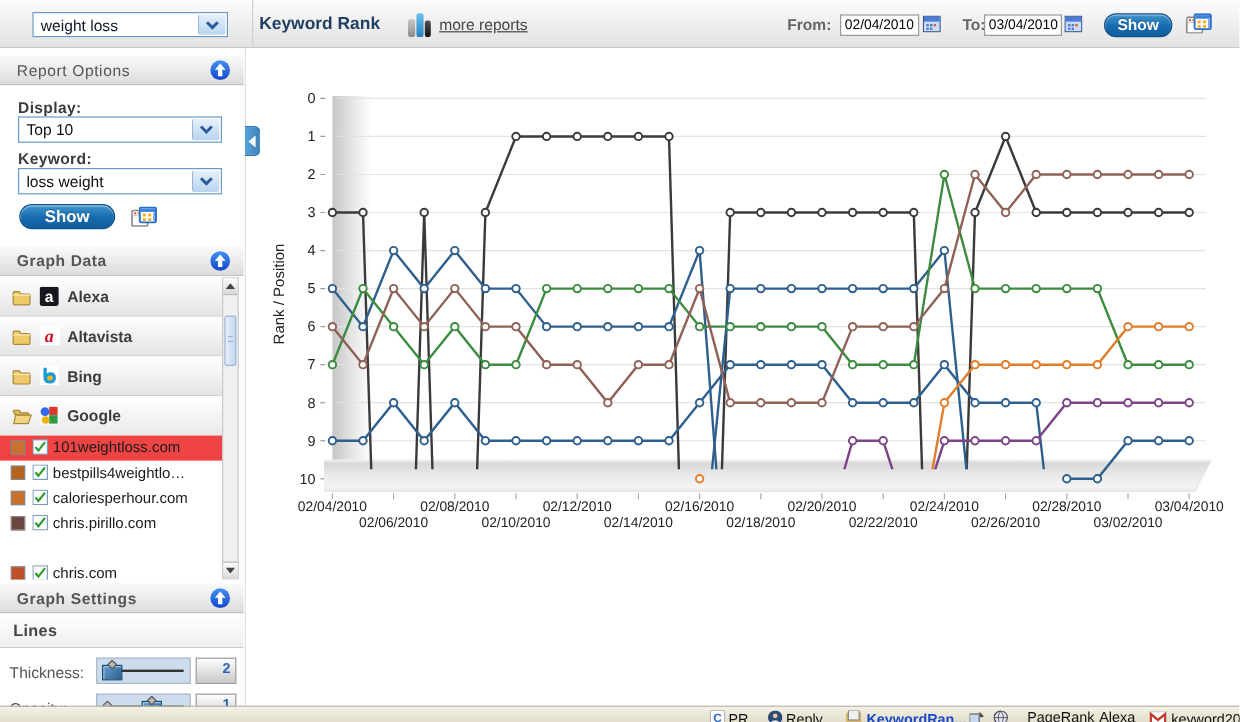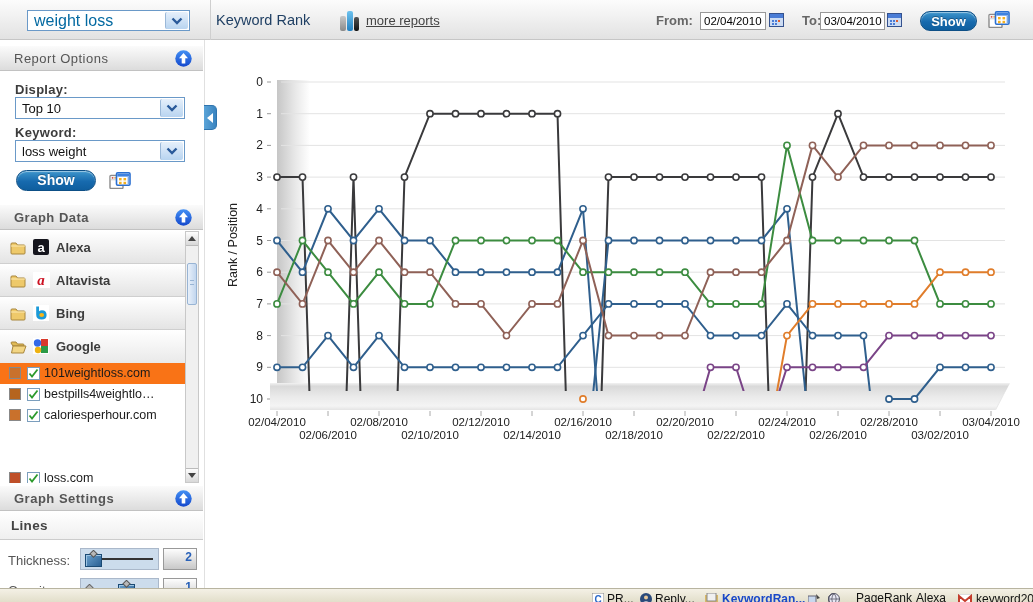--- a/index.html
+++ b/index.html
@@ -4,29 +4,29 @@
 *{margin:0;padding:0}
 html,body{width:1033px;height:602px;overflow:hidden;font-family:"Liberation Sans",sans-serif;background:#fff;position:relative}
 .abs{position:absolute}
 </style></head>
 <body>
 
 <div class="abs" style="left:0;top:0;width:1033px;height:40px;background:linear-gradient(#fcfcfc,#e2e2e2);border-bottom:1px solid #c6c6c6;box-sizing:border-box">
   <div class="abs" style="left:210px;top:0;width:1px;height:40px;background:#cfcfcf"></div>
   <div class="abs" style="left:27px;top:10px">
       <div style="width:163px;height:21px;background:#fff;border:1px solid #6a99c8;position:relative;box-sizing:border-box">
-        <span style="position:absolute;left:6px;top:50%;transform:translateY(-50%);font-size:16px;color:#0369a1">weight loss</span>
+        <span style="position:absolute;left:6px;top:50%;transform:translateY(-50%);font-size:13px;color:#0f172a">weight loss</span>
         <div style="position:absolute;right:1px;top:1px;bottom:1px;width:22px;background:linear-gradient(#e6f0fb,#b8d4f0);border-left:1px solid #9ab8d8;border-radius:2px">
           <svg width="12" height="8" viewBox="0 0 12 8" style="position:absolute;left:5px;top:50%;margin-top:-4px">
             <path d="M1.5 1.5 L6 6 L10.5 1.5" fill="none" stroke="#2a5a9a" stroke-width="2.4"></path>
           </svg>
         </div>
       </div>
     </div>
-  <span class="abs" style="left:216px;top:12px;font-size:14.5px;font-weight:normal;color:#1f3f63">Keyword Rank</span>
+  <span class="abs" style="left:216px;top:12px;font-size:14.5px;font-weight:bold;color:#1f3f63">Keyword Rank</span>
   <div class="abs" style="left:339px;top:9px"><svg width="22" height="22" viewBox="0 0 22 22">
         <defs>
           <linearGradient id="bg1" x1="0" y1="0" x2="0" y2="1">
             <stop offset="0" stop-color="#c8c8c8"></stop>
             <stop offset="1" stop-color="#8a8a8a"></stop>
           </linearGradient>
           <linearGradient id="bg2" x1="0" y1="0" x2="0" y2="1">
             <stop offset="0" stop-color="#6ec2ee"></stop>
             <stop offset="1" stop-color="#2380c0"></stop>
           </linearGradient>
@@ -447,21 +447,21 @@
           </svg></div>
         <div style="position:absolute;left:33px;top:8px"><svg width="16" height="16" viewBox="0 0 16 16">
             <rect width="16" height="16" fill="#fff"></rect>
             <rect x="8" y="1" width="7" height="7" fill="#d8392b"></rect>
             <rect x="8" y="8" width="7" height="7" fill="#2c9a47"></rect>
             <circle cx="4.5" cy="5" r="3.7" fill="#3369e8"></circle>
             <circle cx="5" cy="12" r="3.2" fill="#eeb211"></circle>
           </svg></div>
         <span style="position:absolute;left:56px;top:9px;font-size:13px;font-weight:bold;color:#3c3c3c">Google</span>
       </div>
-      <div style="position:absolute;left:0;top:132px;width:185px;height:21px;background:#f97316">
+      <div style="position:absolute;left:0;top:132px;width:185px;height:21px;background:#ef4444">
         <div style="position:absolute;left:9px;top:4px;width:12px;height:12px;background:#c9712c;border:1px solid #888;box-sizing:border-box"></div>
         <div style="position:absolute;left:27px;top:3px"><svg width="13" height="13" viewBox="0 0 13 13">
             <rect x="0.5" y="0.5" width="12" height="12" fill="#fff" stroke="#7b9ebd"></rect>
             <path d="M2.5 6.5 L5 9.5 L10.5 2.5" fill="none" stroke="#2c9a2c" stroke-width="1.8"></path>
           </svg></div>
         <span style="position:absolute;left:44px;top:3px;font-size:12.5px;color:#1a1a1a">101weightloss.com</span>
       </div>
       <div style="position:absolute;left:0;top:153px;width:185px;height:21px;background:#fff">
         <div style="position:absolute;left:9px;top:4px;width:12px;height:12px;background:#b5641f;border:1px solid #888;box-sizing:border-box"></div>
         <div style="position:absolute;left:27px;top:3px"><svg width="13" height="13" viewBox="0 0 13 13">
@@ -471,27 +471,35 @@
         <span style="position:absolute;left:44px;top:3px;font-size:12.5px;color:#1a1a1a">bestpills4weightlo…</span>
       </div>
       <div style="position:absolute;left:0;top:174px;width:185px;height:21px;background:#fff">
         <div style="position:absolute;left:9px;top:4px;width:12px;height:12px;background:#c9712c;border:1px solid #888;box-sizing:border-box"></div>
         <div style="position:absolute;left:27px;top:3px"><svg width="13" height="13" viewBox="0 0 13 13">
             <rect x="0.5" y="0.5" width="12" height="12" fill="#fff" stroke="#7b9ebd"></rect>
             <path d="M2.5 6.5 L5 9.5 L10.5 2.5" fill="none" stroke="#2c9a2c" stroke-width="1.8"></path>
           </svg></div>
         <span style="position:absolute;left:44px;top:3px;font-size:12.5px;color:#1a1a1a">caloriesperhour.com</span>
       </div>
+      <div style="position:absolute;left:0;top:195px;width:185px;height:21px;background:#fff">
+        <div style="position:absolute;left:9px;top:4px;width:12px;height:12px;background:#6d4540;border:1px solid #888;box-sizing:border-box"></div>
+        <div style="position:absolute;left:27px;top:3px"><svg width="13" height="13" viewBox="0 0 13 13">
+            <rect x="0.5" y="0.5" width="12" height="12" fill="#fff" stroke="#7b9ebd"></rect>
+            <path d="M2.5 6.5 L5 9.5 L10.5 2.5" fill="none" stroke="#2c9a2c" stroke-width="1.8"></path>
+          </svg></div>
+        <span style="position:absolute;left:44px;top:3px;font-size:12.5px;color:#1a1a1a">chris.pirillo.com</span>
+      </div>
       <div style="position:absolute;left:0;top:237px;width:185px;height:21px;background:#fff">
         <div style="position:absolute;left:9px;top:4px;width:12px;height:12px;background:#bf4f28;border:1px solid #888;box-sizing:border-box"></div>
         <div style="position:absolute;left:27px;top:3px"><svg width="13" height="13" viewBox="0 0 13 13">
             <rect x="0.5" y="0.5" width="12" height="12" fill="#fff" stroke="#7b9ebd"></rect>
             <path d="M2.5 6.5 L5 9.5 L10.5 2.5" fill="none" stroke="#2c9a2c" stroke-width="1.8"></path>
           </svg></div>
-        <span style="position:absolute;left:44px;top:3px;font-size:12.5px;color:#1a1a1a">loss.com</span>
+        <span style="position:absolute;left:44px;top:3px;font-size:12.5px;color:#1a1a1a">chris.com</span>
       </div>
     <div style="position:absolute;right:4px;top:0;width:14px;height:252px;background:#f0f0f0;border:1px solid #c8c8c8;box-sizing:border-box">
         <div style="position:absolute;top:0;left:0;right:0;height:13px;background:linear-gradient(#fdfdfd,#d8d8d8);border-bottom:1px solid #bbb">
           <svg width="8" height="5" viewBox="0 0 8 5" style="position:absolute;left:2px;top:4px">
             <path d="M4 0 L8 5 L0 5 Z" fill="#444"></path>
           </svg>
         </div>
         <div style="position:absolute;bottom:0;left:0;right:0;height:13px;background:linear-gradient(#fdfdfd,#d8d8d8);border-top:1px solid #bbb">
           <svg width="8" height="5" viewBox="0 0 8 5" style="position:absolute;left:2px;top:4px">
             <path d="M4 5 L8 0 L0 0 Z" fill="#444"></path>

